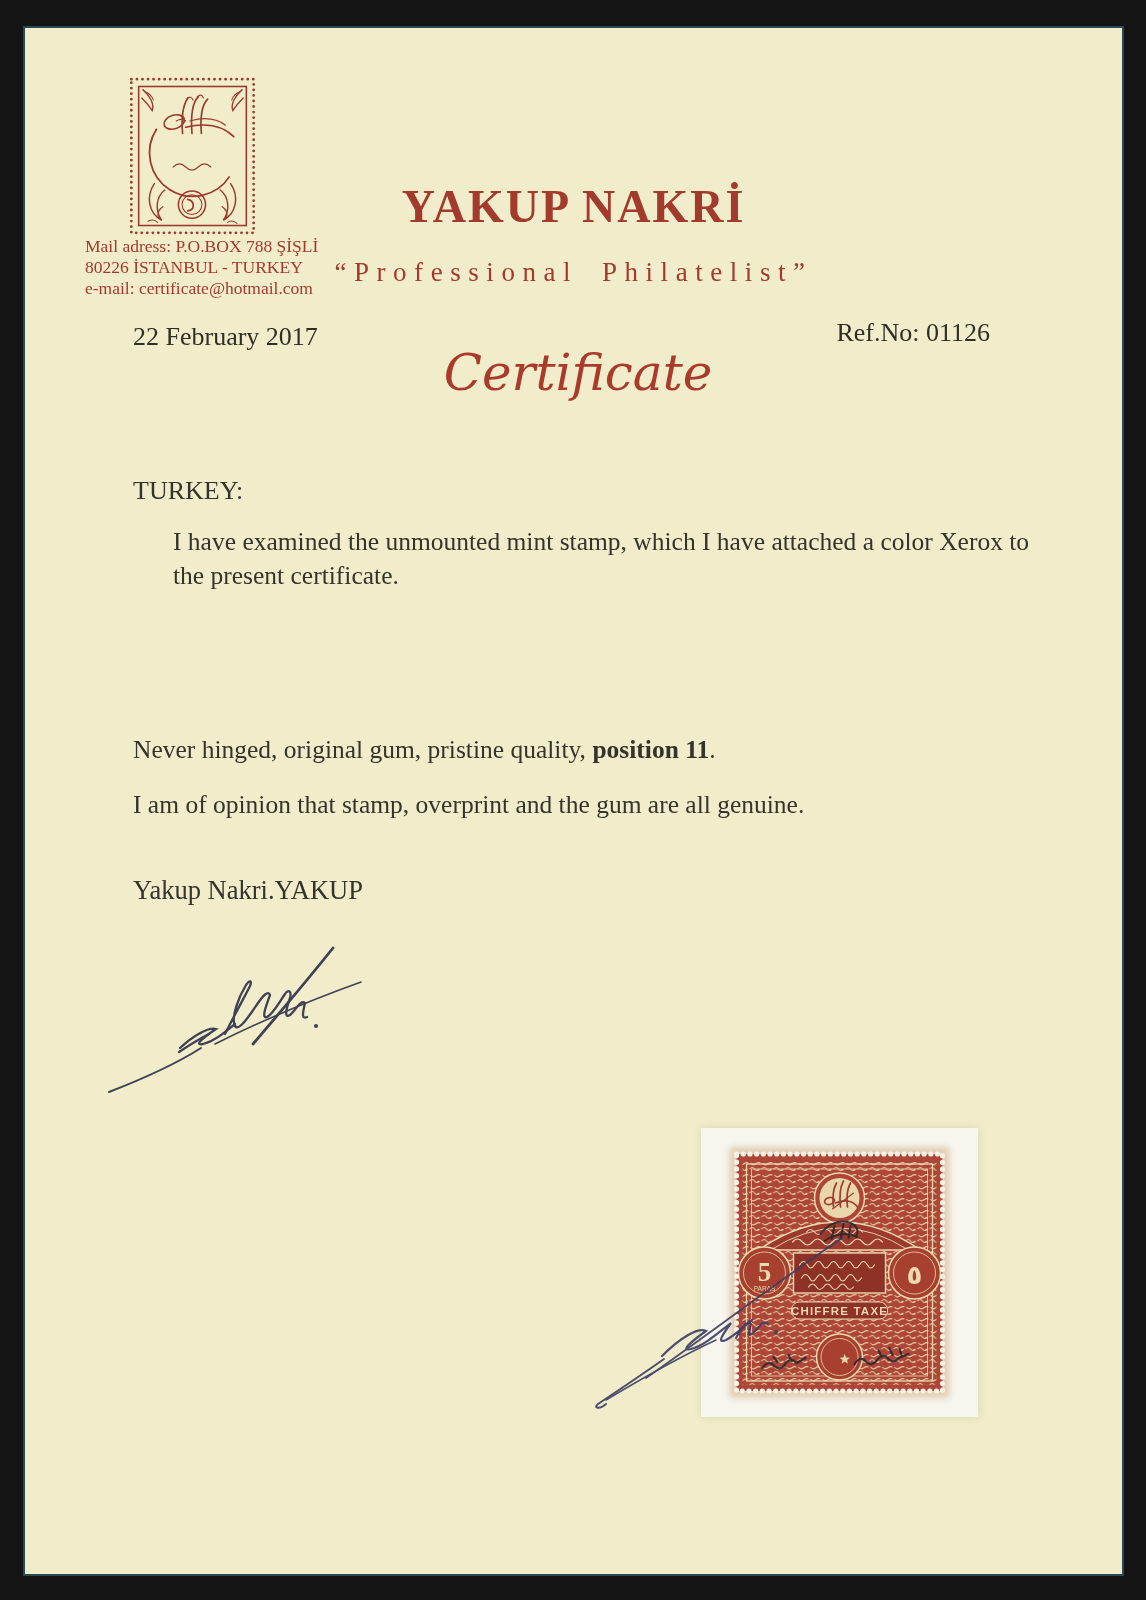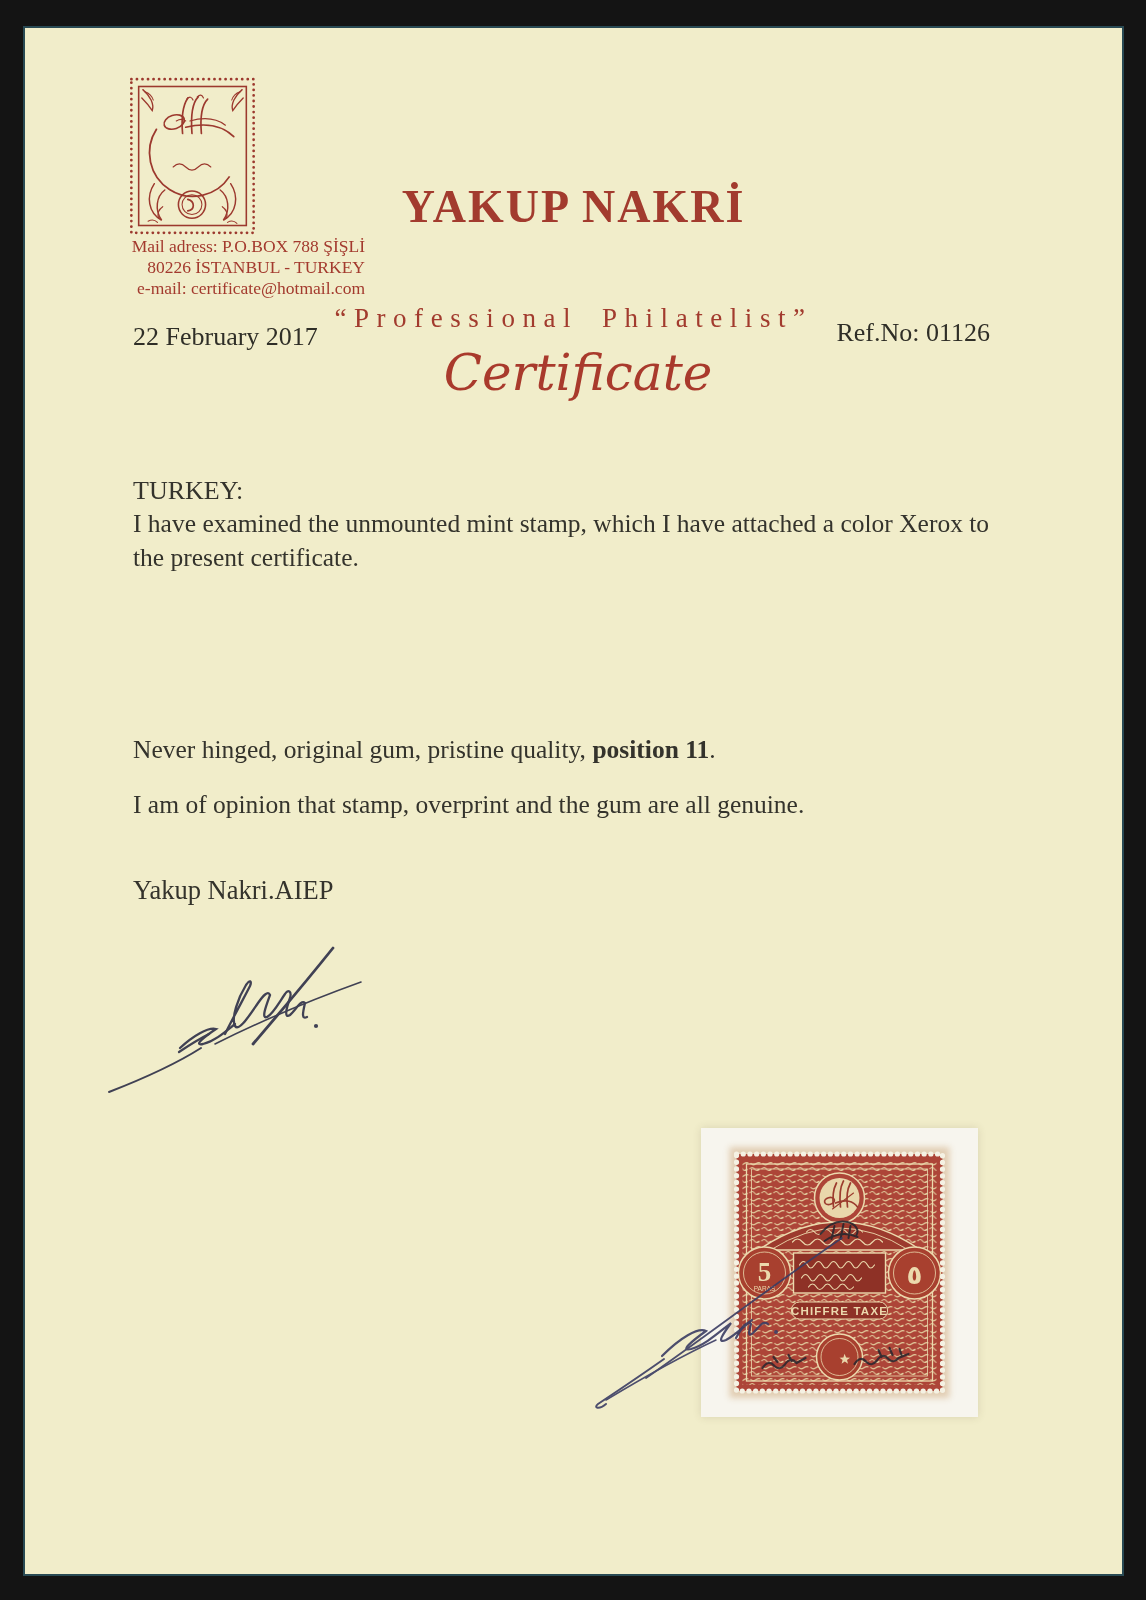--- a/index.html
+++ b/index.html
@@ -4,38 +4,38 @@
 <style>
   html,body{margin:0;padding:0;background:#141414;}
   .stage{position:relative;width:1146px;height:1600px;background:#141414;overflow:hidden;
          font-family:"Liberation Serif", serif;}
   .paper{position:absolute;left:25px;top:28px;width:1097px;height:1546px;
          background:#f1edca;outline:2px solid rgba(58,118,136,.55);}
   .abs{position:absolute;}
 
   
   .logo{left:100px;top:47px;width:135px;height:162px;}
-  .address{left:60px;top:208px;width:280px;text-align:right;color:#a33a2e;
+  .address{left:60px;top:208px;width:280px;text-align:left;color:#a33a2e;
            font-size:17.5px;line-height:21px;}
   .brand-name{left:0;right:0;top:156px;text-align:center;color:#a23b2e;
               font-size:46px;letter-spacing:2px;line-height:1;font-weight:bold;}
   .brand-tagline{left:0;right:0;top:231px;text-align:center;color:#a23b2e;
-                 font-size:27px;letter-spacing:.28em;word-spacing:.35em;line-height:1;margin-top:46px;}
+                 font-size:27px;letter-spacing:.28em;word-spacing:.35em;line-height:1;}
 
   
   .cert-date{left:108px;top:294px;font-size:26px;color:#2f2e27;}
   .cert-ref{right:132px;top:290px;font-size:26px;color:#2f2e27;}
   .cert-heading{left:0;right:0;top:318px;text-align:center;color:#a93a2c;
                 font-family:"DejaVu Serif", serif;font-style:italic;
                 font-size:50px;line-height:1.1;padding-left:9px;}
 
   
   .body-text{left:108px;width:882px;font-size:25.5px;line-height:34px;color:#34332c;}
   .country{top:446px;font-weight:normal;font-size:26px;}
-  .p1{top:479px;}
+  .p1{top:497px;margin-left:40px;}
   .p2{top:589px;}
   .p3{top:705px;}
   .p4{top:760px;}
   .signatory{top:845px;font-size:26.5px;}
   b{font-weight:bold;}
 
   .sig-main{left:70px;top:888px;width:280px;height:180px;}
   .stamp-card{left:676px;top:1100px;width:277px;height:289px;background:#f7f5ee;
               box-shadow:0 0 8px rgba(80,70,40,.15);}
   .sig-stamp{left:555px;top:1168px;width:300px;height:225px;pointer-events:none;}
@@ -86,21 +86,21 @@
     <div class="abs brand-tagline">“Professional Philatelist”</div>
 
     <div class="abs cert-date">22 February 2017</div>
     <div class="abs cert-ref">Ref.No: 01126</div>
     <div class="abs cert-heading">Certificate</div>
 
     <div class="abs body-text country">TURKEY:</div>
     <div class="abs body-text p1">I have examined the unmounted mint stamp, which I have attached a color Xerox to the present certificate.</div>
     <div class="abs body-text p3"><span>Never hinged, original gum, pristine quality, </span><b>position 11</b><span>.</span></div>
     <div class="abs body-text p4">I am of opinion that stamp, overprint and the gum are all genuine.</div>
-    <div class="abs body-text signatory">Yakup Nakri.AIEP</div>
+    <div class="abs body-text signatory">Yakup Nakri.YAKUP</div>
 
     <svg class="abs sig-main" viewBox="0 0 280 180">
       <g stroke="#32334a" fill="none" stroke-linecap="round" stroke-width="2.3" opacity="0.92">
         <path d="M238,32 C214,62 182,100 158,128" stroke-width="2.8"></path>
         <path d="M130,118 C140,98 150,80 155,70 C157,65 155,63 151,69 C143,82 136,102 140,110 C144,116 154,100 163,87 C168,80 173,74 175,79 C171,90 166,103 172,101 C178,98 185,85 190,78 C193,73 197,75 195,82 C191,93 189,103 195,99 C201,94 206,83 210,87 C208,96 206,104 212,101"></path>
         <path d="M120,128 C164,106 216,84 266,66" stroke-width="1.6"></path>
         <path d="M85,132 C98,120 113,111 121,113 C109,121 98,130 108,128 C120,125 130,116 140,108"></path>
         <path d="M84,136 C96,128 106,122 114,118"></path>
         <path d="M106,132 C84,146 50,162 14,176" stroke-width="2"></path>
         <circle cx="221" cy="110" r="2.1" fill="#32334a" stroke="none"></circle>

